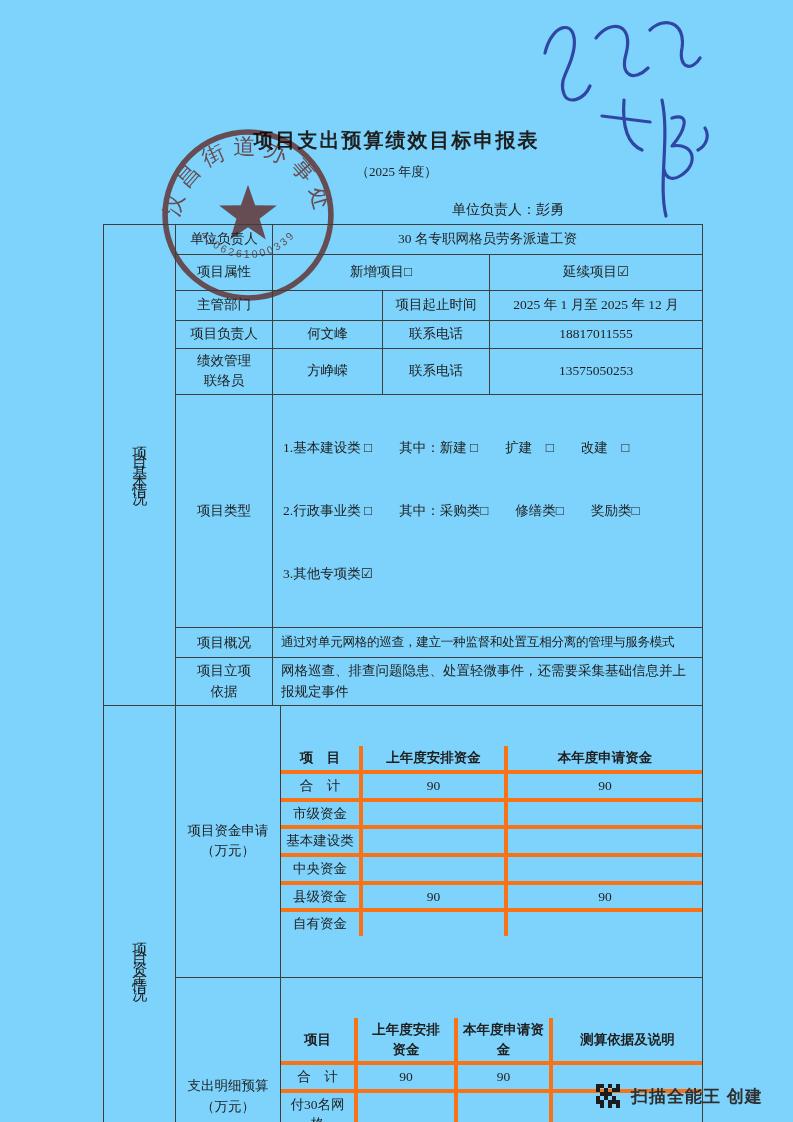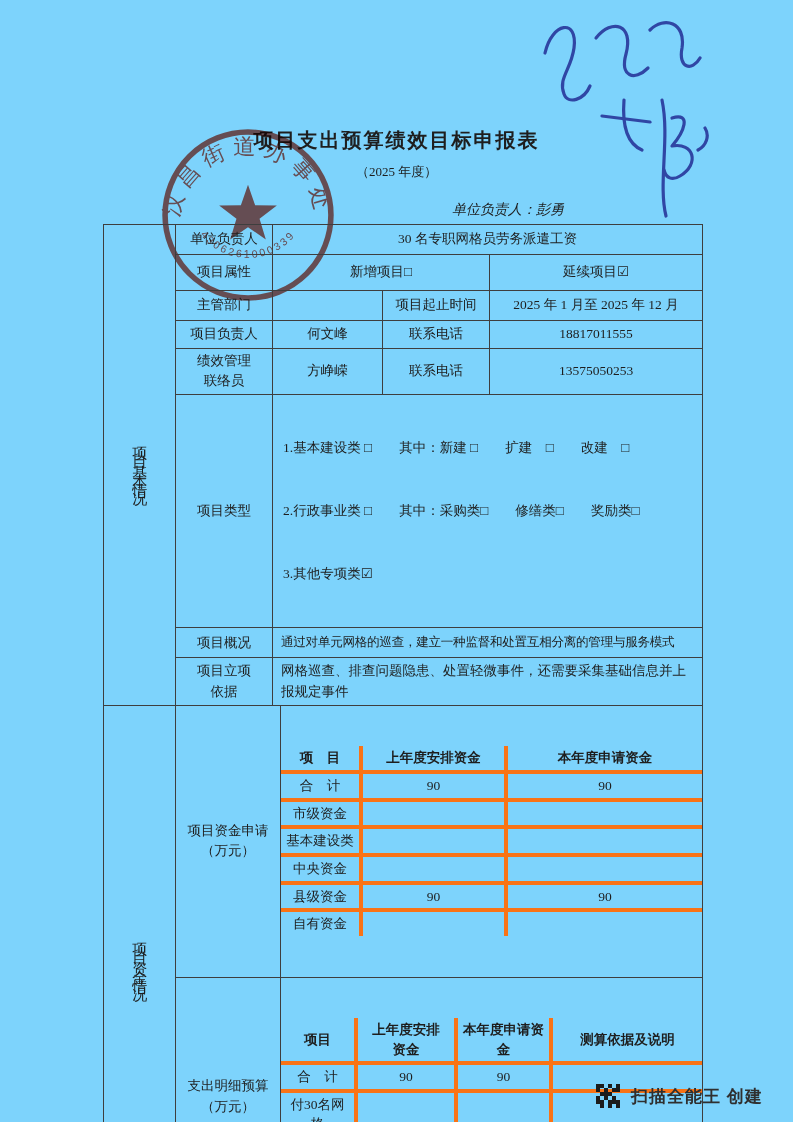--- a/index.html
+++ b/index.html
@@ -5,21 +5,21 @@
   * { margin:0; padding:0; box-sizing:border-box; }
   html,body { width:793px; }
   body { font-family:"Liberation Serif","DejaVu Serif",serif; color:#1e1e1e; background:#ffffff; }
   .page { position:relative; width:793px; height:1122px; background:#7dd3fc; overflow:hidden; }
 
   .title { position:absolute; top:127px; left:0; width:100%; text-align:center;
            font-family:"Liberation Sans","DejaVu Sans",sans-serif;
            font-size:20px; font-weight:bold; letter-spacing:2px; }
   .subtitle { position:absolute; top:163px; left:0; width:100%; text-align:center; font-size:13px; }
   .meta-unit { position:absolute; top:201px; left:45px; font-size:14px; }
-  .meta-leader { position:absolute; top:201px; left:452px; font-size:14px;font-style:italic; }
+  .meta-leader { position:absolute; top:201px; left:452px; font-size:14px; }
 
   .form { position:absolute; top:224px; left:103px; width:600px; }
   table.sec { border-collapse:collapse; table-layout:fixed; width:600px; }
   table.sec + table.sec { margin-top:-1px; }
   .sec td, .sec th { border:1px solid #3e3e3e; font-size:13.5px; font-weight:normal;
                      text-align:center; vertical-align:middle; padding:2px 4px;
                      white-space:pre-wrap; line-height:1.5; }
   td.vcell { text-align:center; vertical-align:middle; }
   span.vlabel { display:inline-block; writing-mode:vertical-lr; text-orientation:upright;
                 letter-spacing:9px; font-size:15px; }

